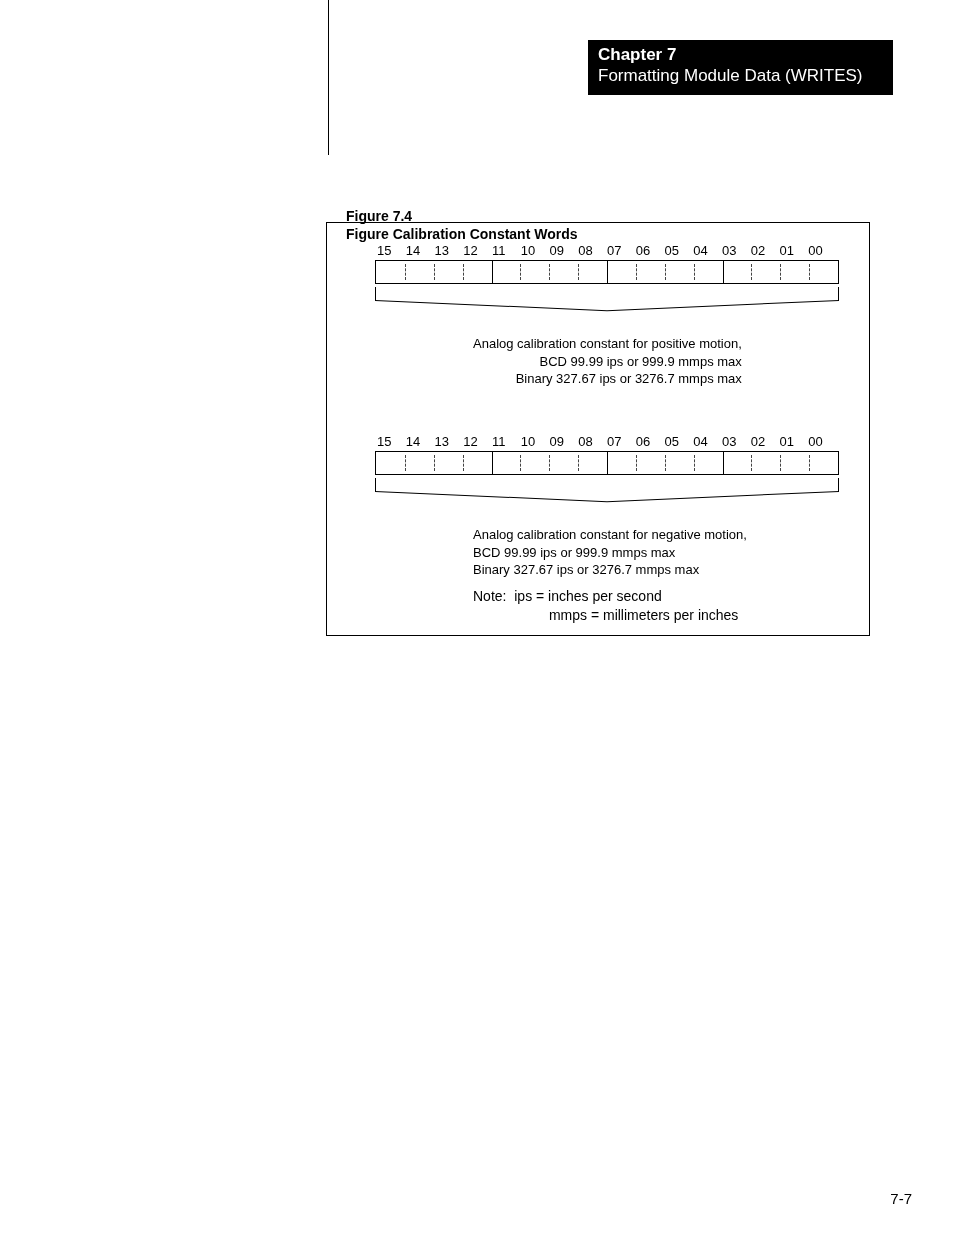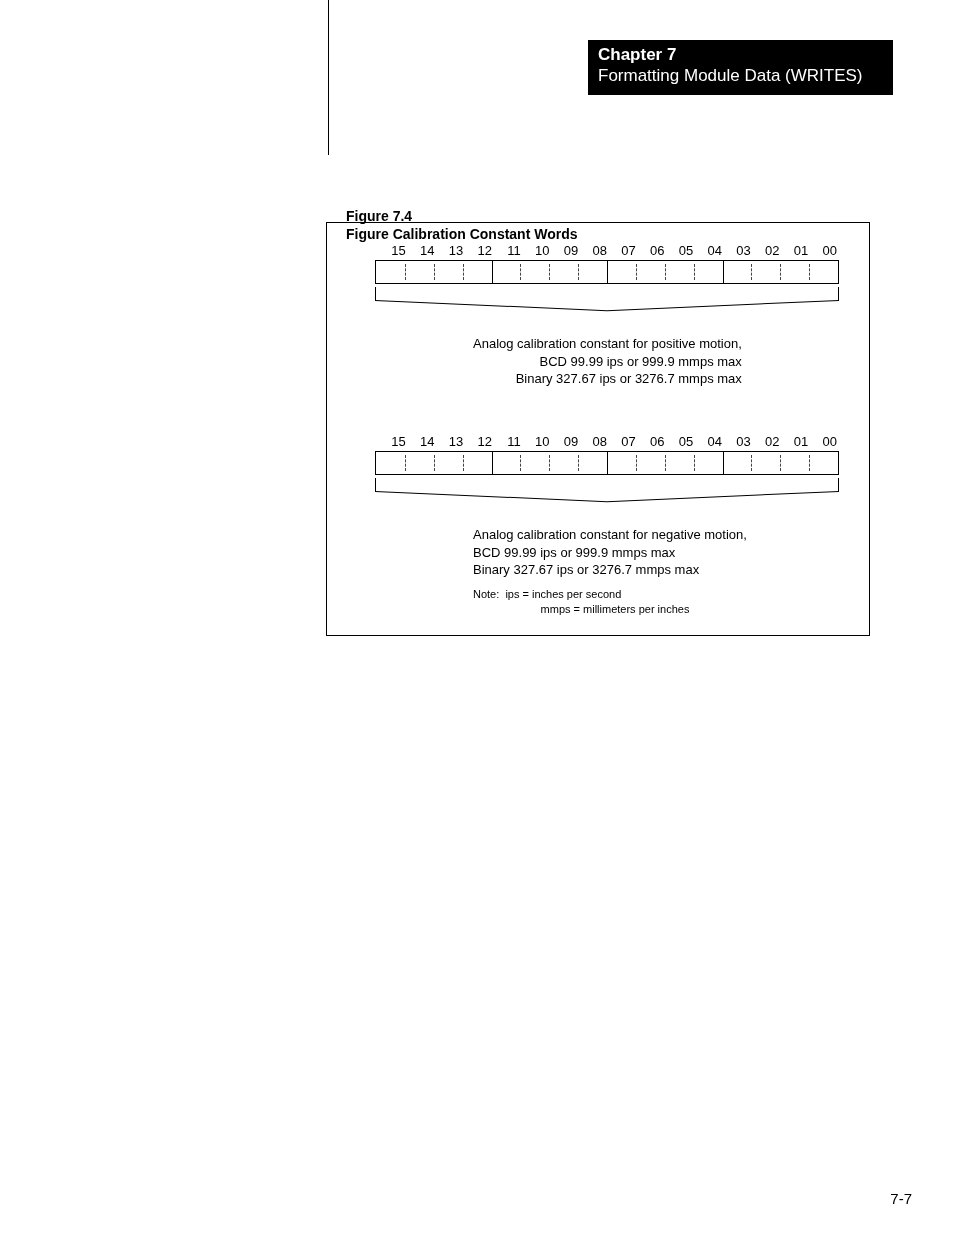--- a/index.html
+++ b/index.html
@@ -71,21 +71,21 @@
   .bit-block.b1 { top: 20px; }
   .bit-block.b2 { top: 211px; }
   .bit-labels {
     display: flex;
     justify-content: space-between;
     font-size: 13px;
     padding: 0 2px;
   }
   .bit-labels span {
     width: 29px;
-    text-align: right;
+    text-align: left;
   }
   .bit-row {
     display: flex;
     height: 24px;
     border: 1px solid #000;
     margin-top: 2px;
     box-sizing: border-box;
   }
   .bit-cell {
     flex: 1;
@@ -135,21 +135,21 @@
     left: 146px;
     font-size: 13px;
     line-height: 1.35;
   }
   .desc.d1 { top: 112px; text-align: right; }
   .desc.d2 { top: 303px; }
   .note-block {
     position: absolute;
     left: 146px;
     top: 364px;
-    font-size: 11px;
+    font-size: 14px;
     line-height: 1.35;
   }
   .note-indent { padding-left: 37px; display:inline; }
   .section-heading {
     position: absolute;
     left: 346px;
     top: 780px;
     font-weight: bold;
     font-size: 18px;
   }

